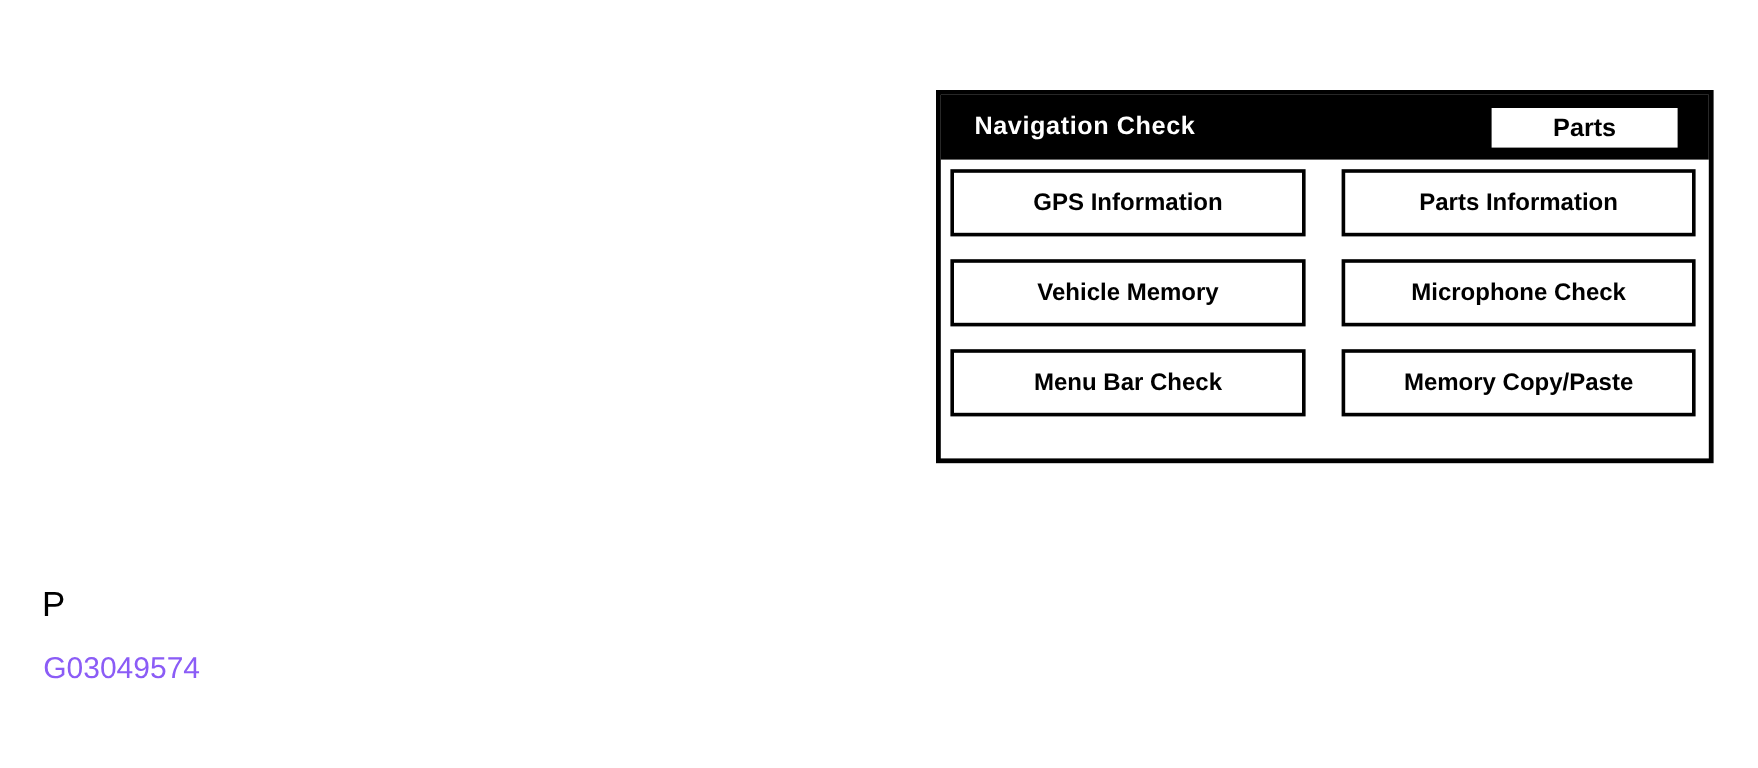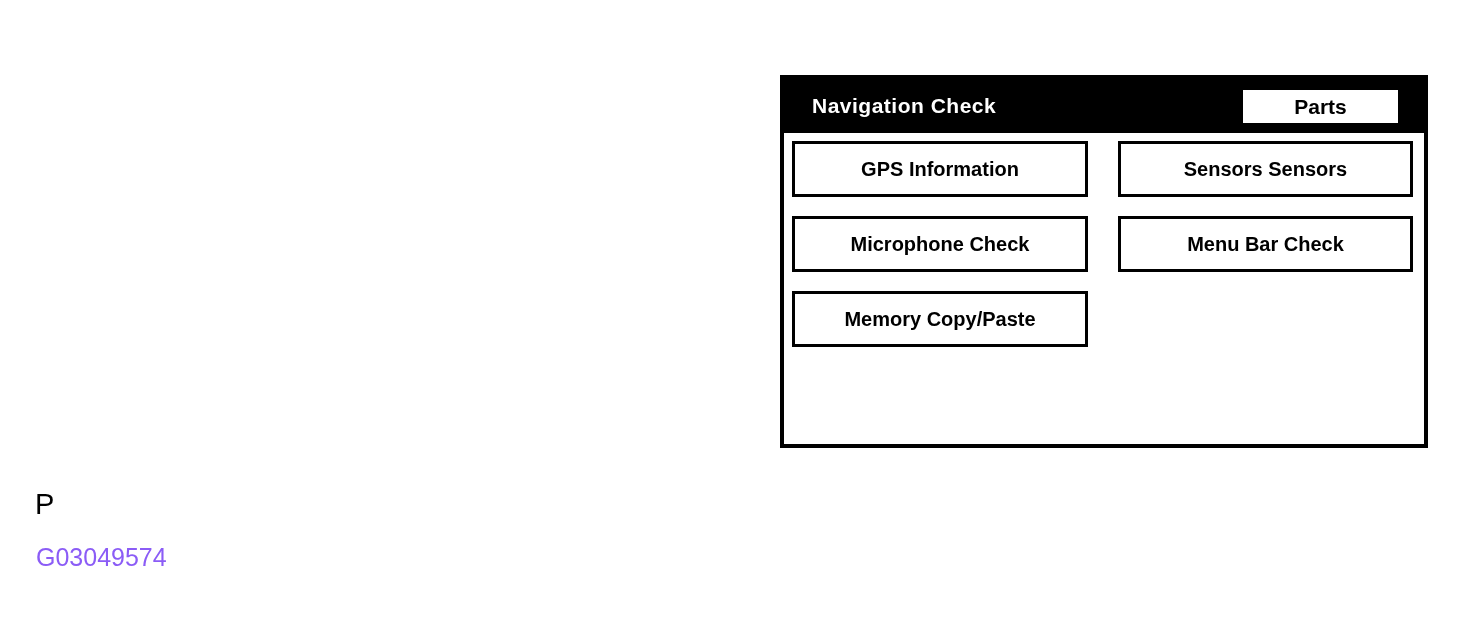--- a/index.html
+++ b/index.html
@@ -9,21 +9,21 @@
     width: 1465px;
     height: 640px;
     position: relative;
     overflow: hidden;
   }
   .screen {
     position: absolute;
     left: 780px;
     top: 75px;
     width: 648px;
-    height: 373px;
+    height: 311px;
     border: 4px solid #000000;
     background: #ffffff;
   }
   .screen-header {
     position: relative;
     height: 54px;
     background: #000000;
     color: #ffffff;
   }
   .screen-title {
@@ -92,21 +92,22 @@
 </head>
 <body>
 
 <div class="screen">
   <div class="screen-header">
     <span class="screen-title">Navigation Check</span>
     <button class="menu-button">Parts</button>
   </div>
   <div class="screen-body">
     <button class="nav-button">GPS Information</button>
-    <button class="nav-button">Sensors Sensors</button>
+    <button class="nav-button">Parts Information</button>
+    <button class="nav-button">Vehicle Memory</button>
     <button class="nav-button">Microphone Check</button>
     <button class="nav-button">Menu Bar Check</button>
     <button class="nav-button">Memory Copy/Paste</button>
   </div>
 </div>
 
 <div class="figure-label">P</div>
 <div class="figure-id">G03049574</div>
 
 </body></html>

